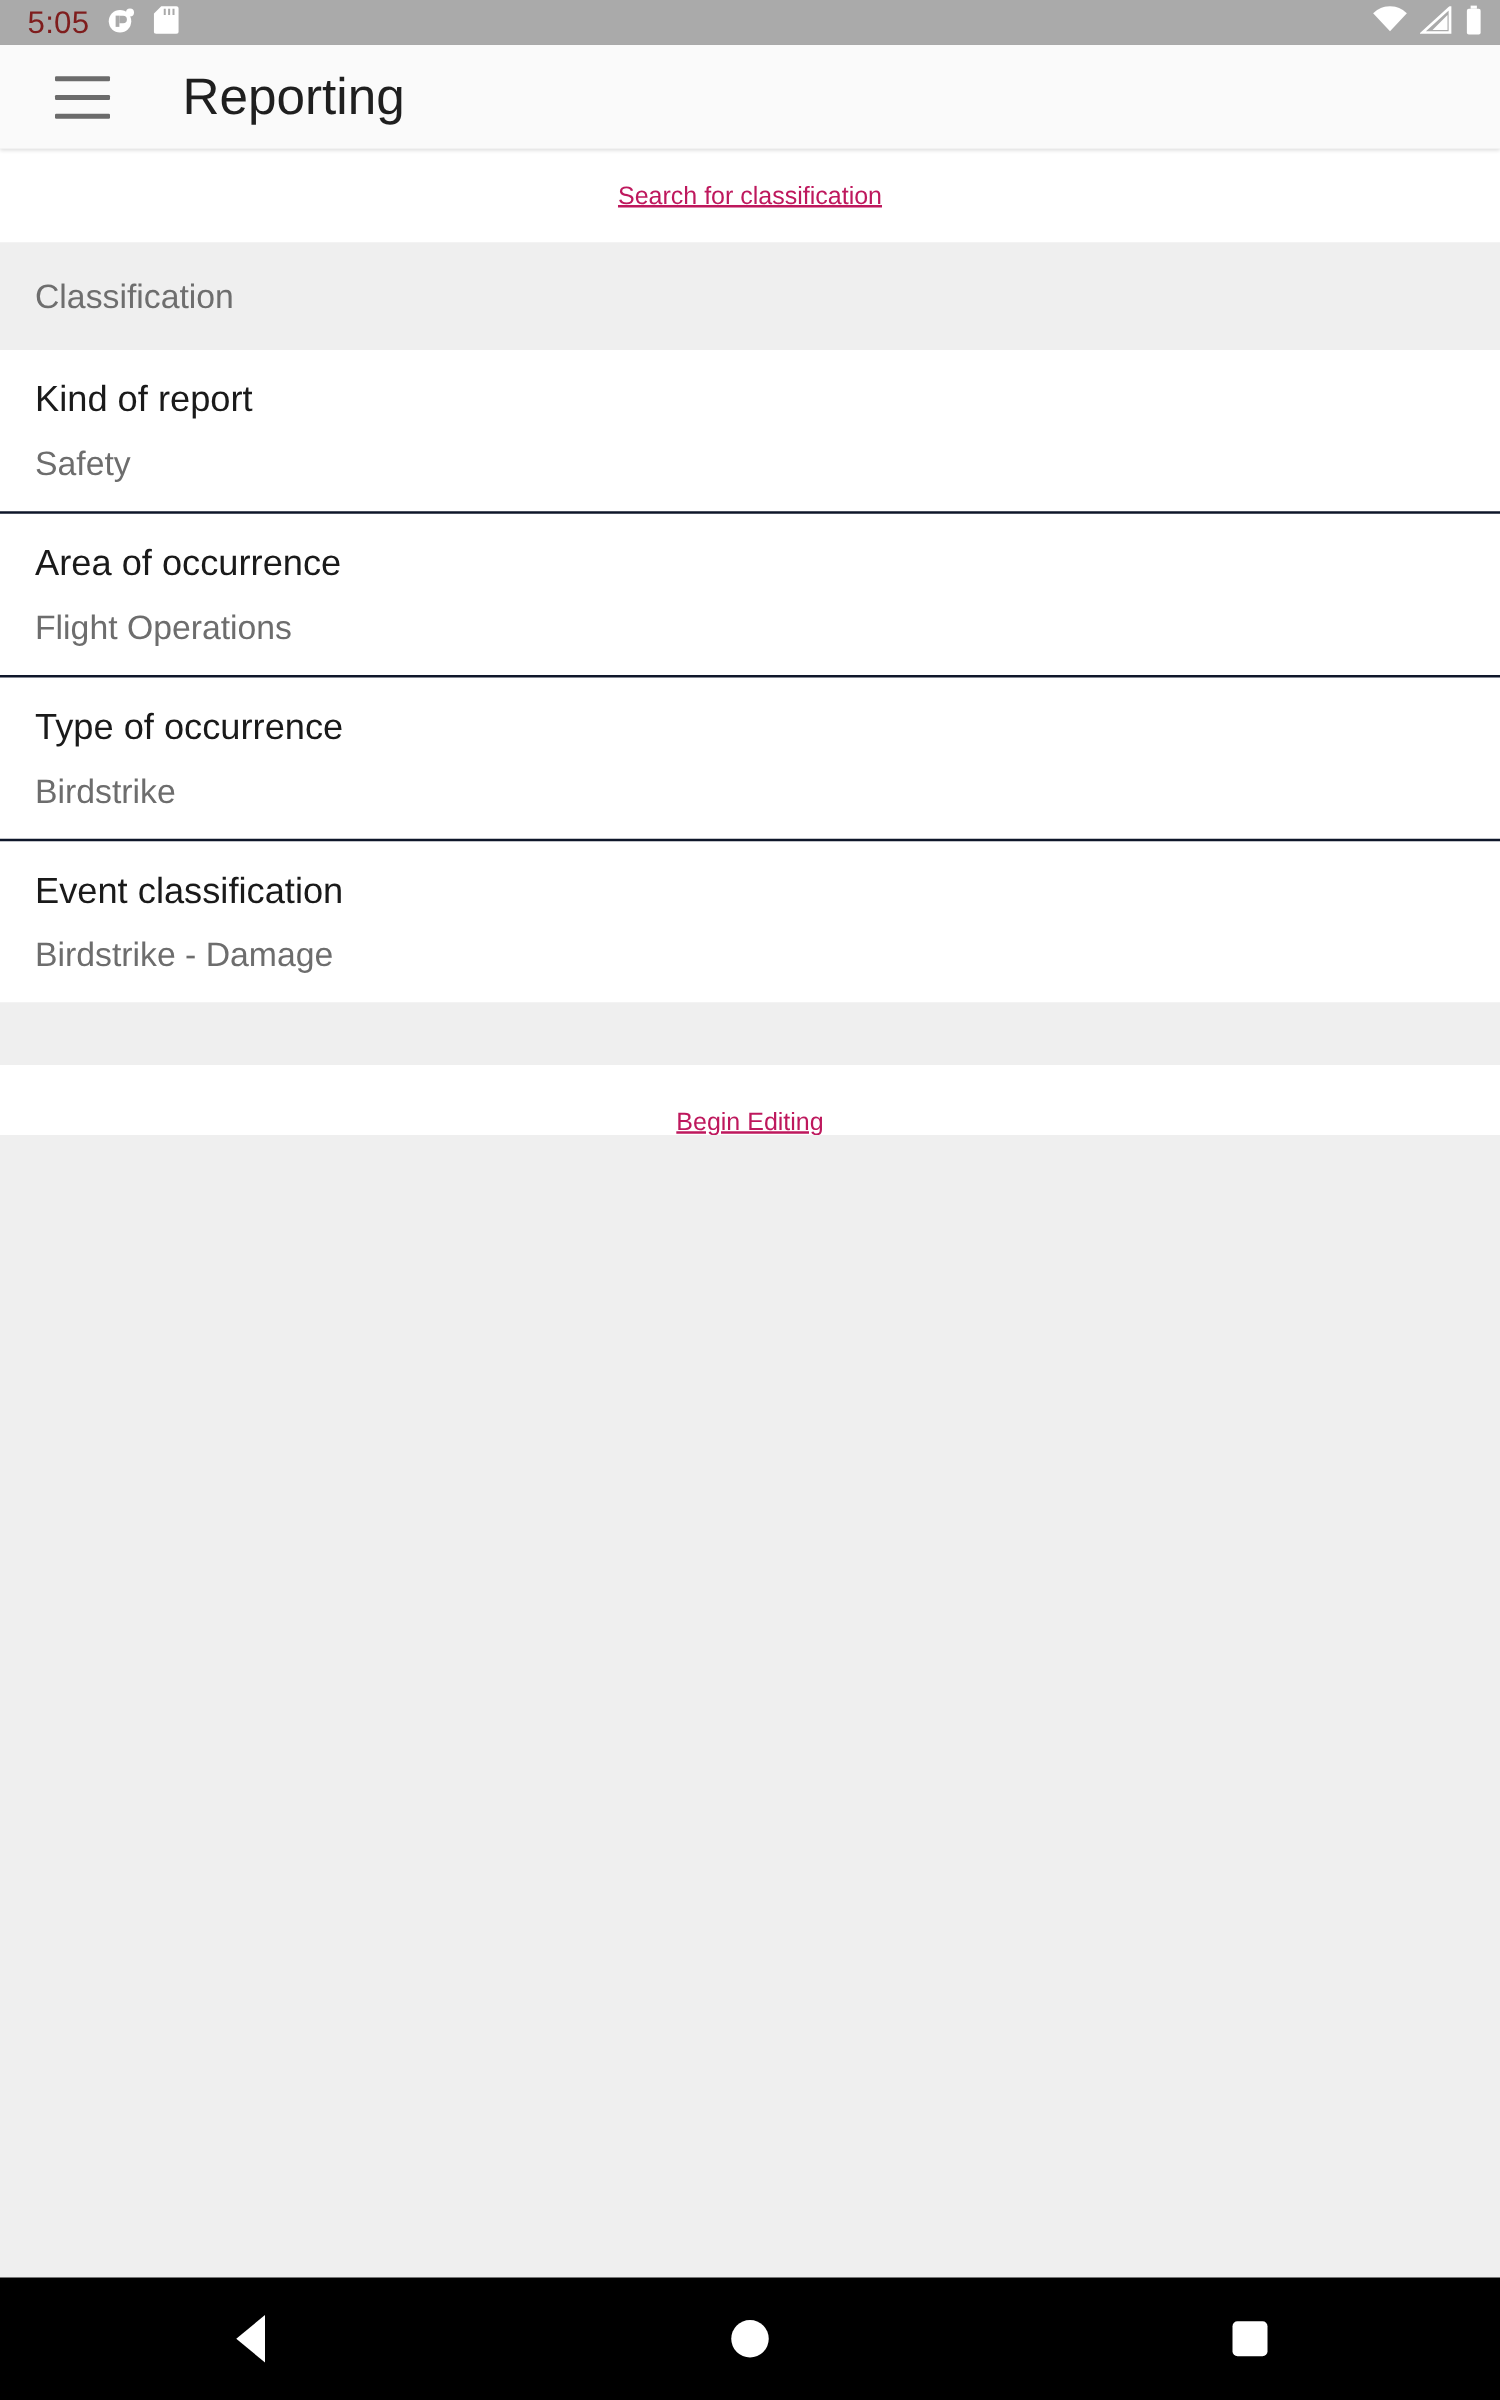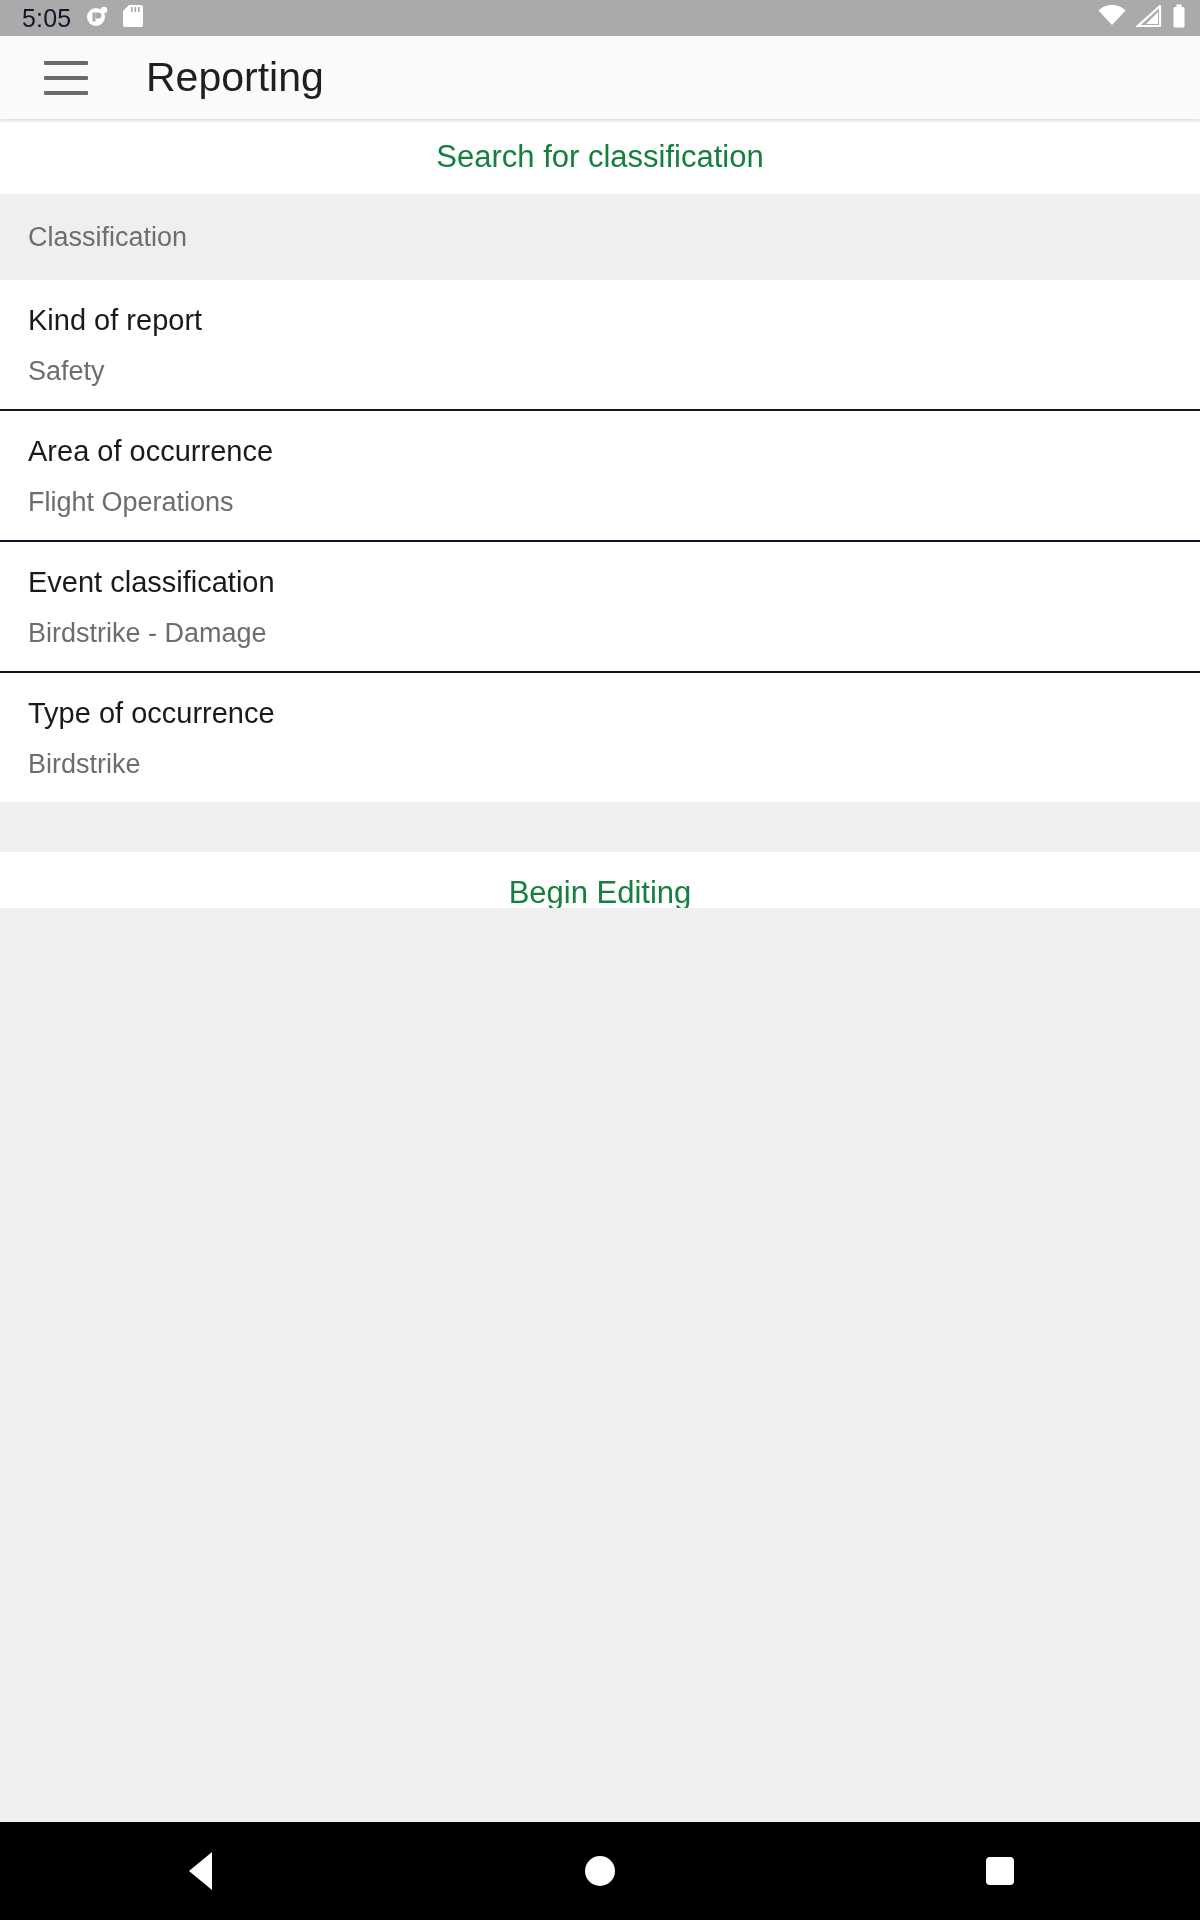--- a/index.html
+++ b/index.html
@@ -24,21 +24,21 @@
     justify-content: space-between;
     padding: 0 14px 0 22px;
     box-sizing: border-box;
   }
   .status-left {
     display: flex;
     align-items: center;
     gap: 14px;
   }
   .status-clock {
-    color: #0f172a;
+    color: #7f1d1d;
     font-size: 25px;
     letter-spacing: 0.2px;
     line-height: 1;
   }
   .status-right {
     display: flex;
     align-items: center;
     gap: 10px;
   }
   .sb-icon { display: block; }
@@ -108,23 +108,24 @@
     display: flex;
     align-items: center;
     justify-content: center;
     cursor: pointer;
   }
   .link-row.begin {
     height: 56px;
     align-items: flex-end;
   }
   .link-text {
-    font-size: 31px;
-    color: #15803d;
-    line-height: 1;
+    font-size: 20px;
+    color: #be185d;
+    line-height: 1;
+    text-decoration: underline;
   }
 
   
   .list-card {
     background: #ffffff;
   }
   .list-item {
     box-sizing: border-box;
     padding: 26px 28px 24px 28px;
     cursor: pointer;
@@ -264,26 +265,26 @@
   <div class="list-card">
     <div class="list-item">
       <div class="item-label">Kind of report</div>
       <div class="item-value">Safety</div>
     </div>
     <div class="list-item">
       <div class="item-label">Area of occurrence</div>
       <div class="item-value">Flight Operations</div>
     </div>
     <div class="list-item">
+      <div class="item-label">Type of occurrence</div>
+      <div class="item-value">Birdstrike</div>
+    </div>
+    <div class="list-item">
       <div class="item-label">Event classification</div>
       <div class="item-value">Birdstrike - Damage</div>
-    </div>
-    <div class="list-item">
-      <div class="item-label">Type of occurrence</div>
-      <div class="item-value">Birdstrike</div>
     </div>
   </div>
 
   <div class="gap-gray"></div>
 
   <div class="link-row begin">
     <span class="link-text">Begin Editing</span>
   </div>
 
   <div class="filler-gray"></div>

